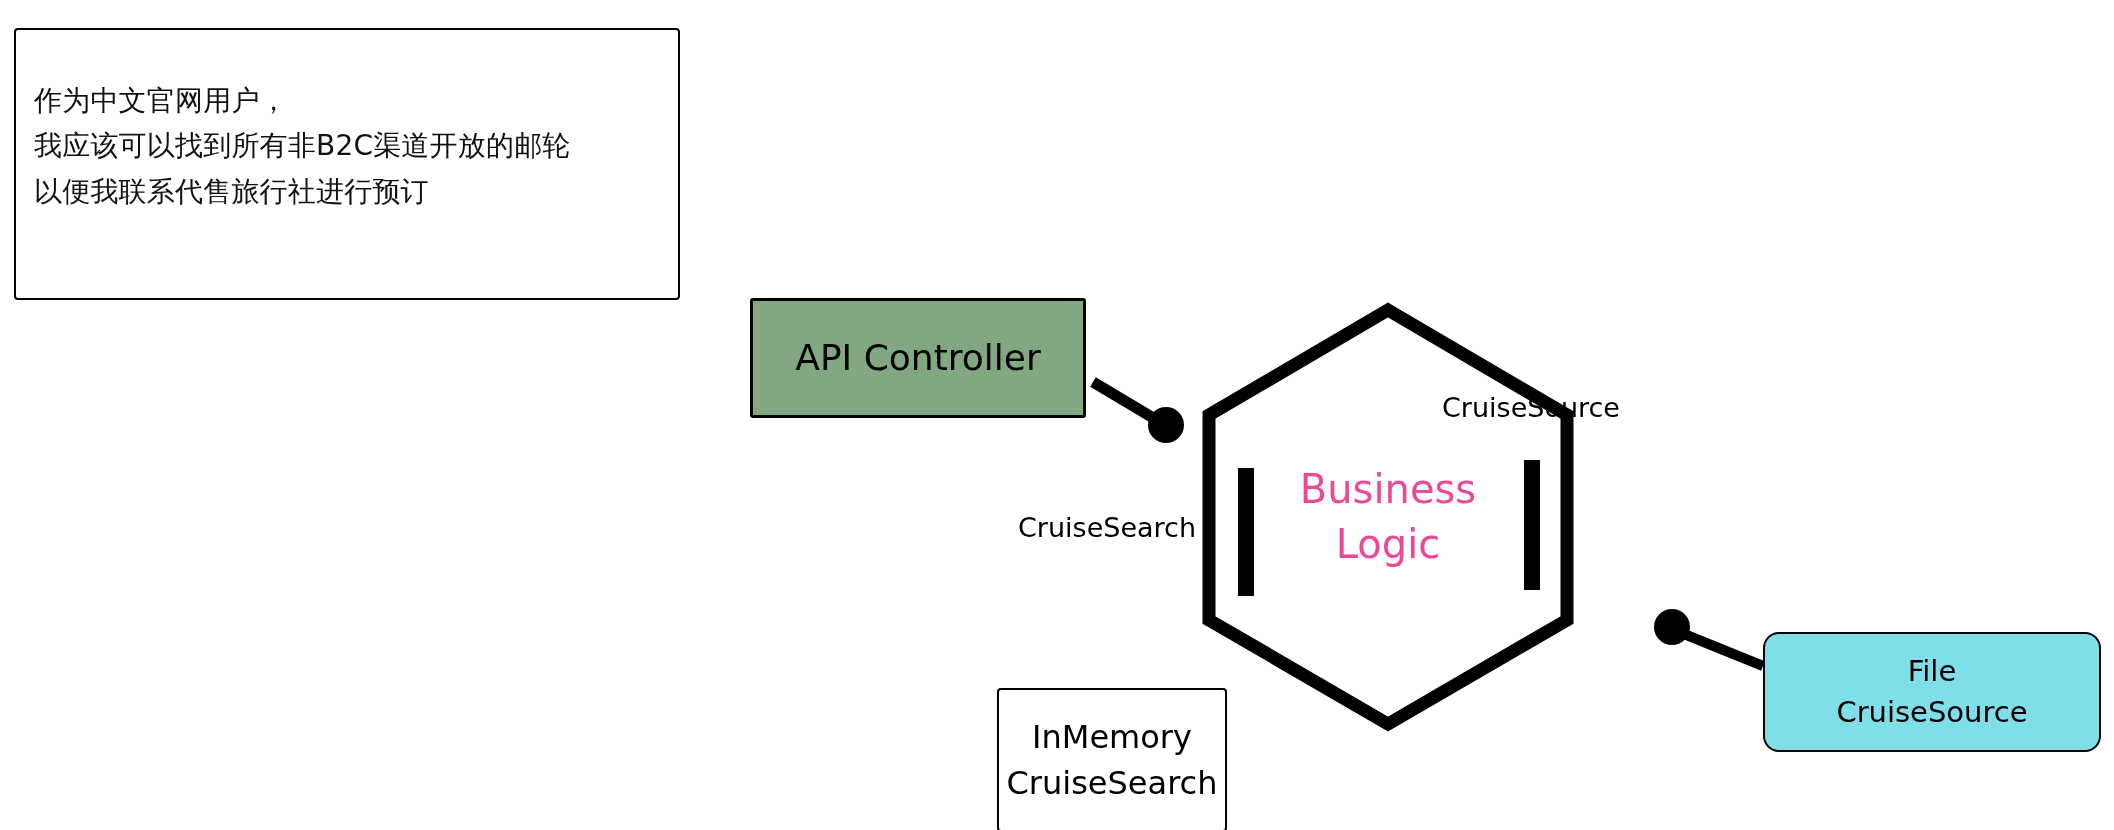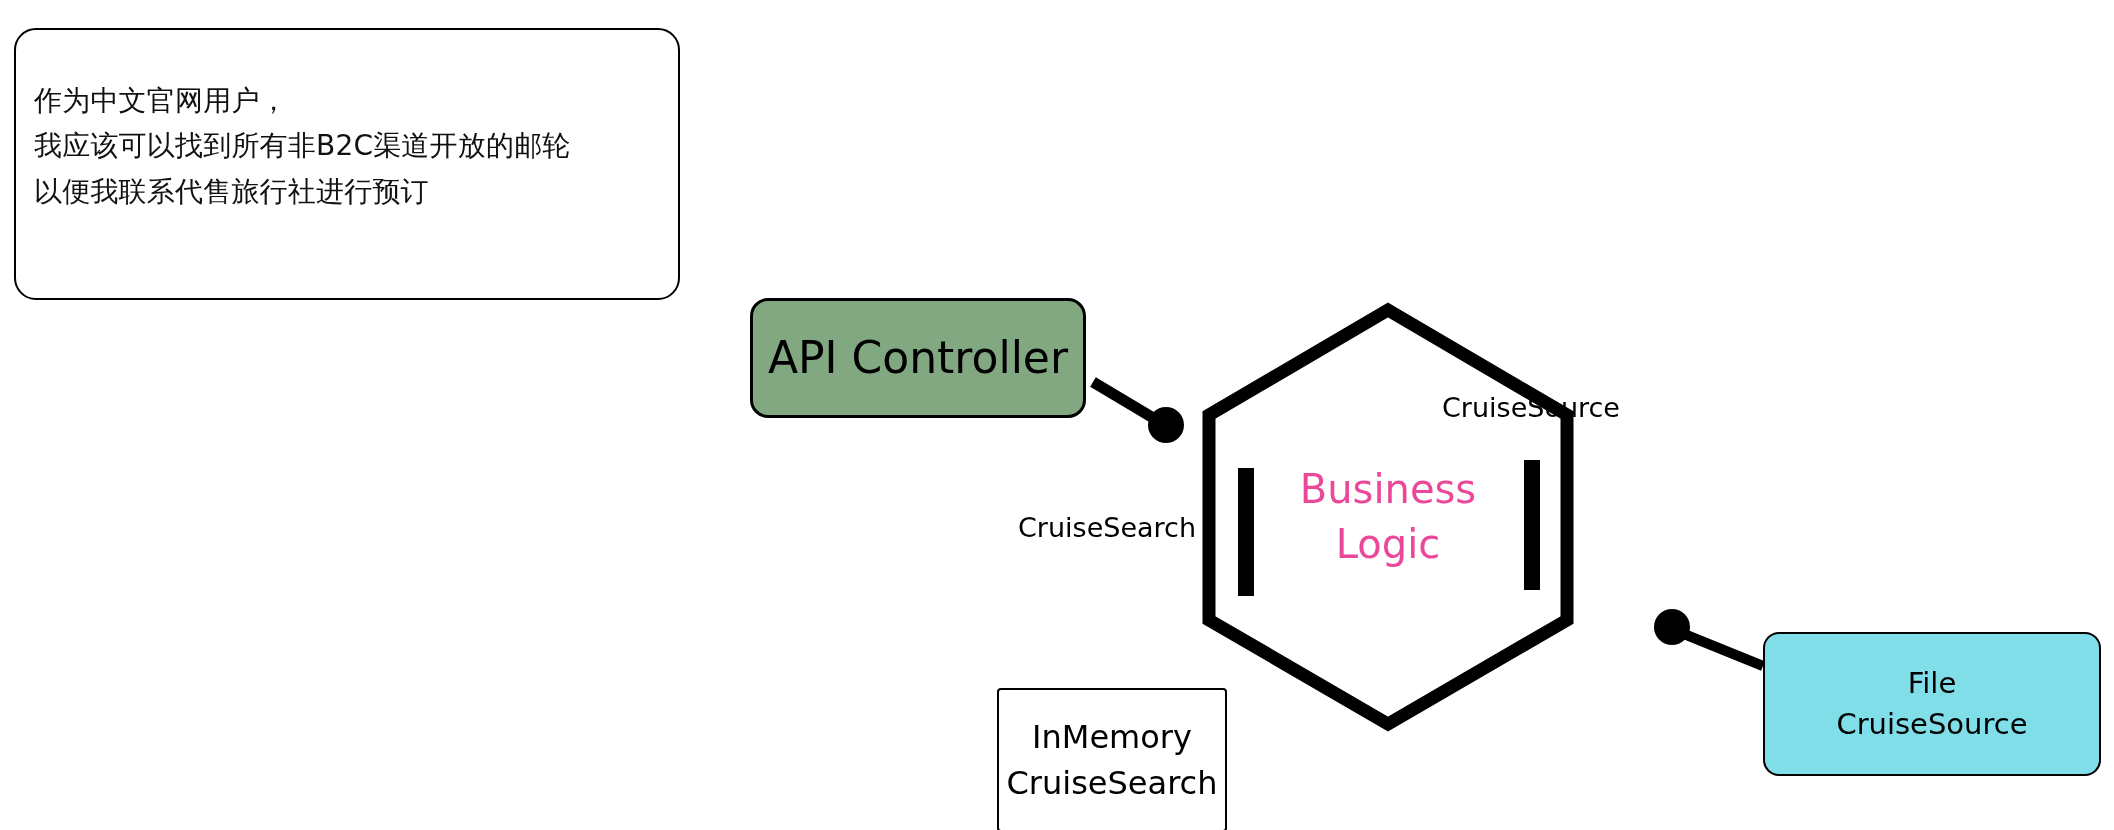--- a/index.html
+++ b/index.html
@@ -23,21 +23,21 @@
   
   .story-card {
     position: absolute;
     left: 14px;
     top: 28px;
     width: 666px;
     height: 272px;
     box-sizing: border-box;
     background: #ffffff;
     border: 2.5px solid #000000;
-    border-radius: 22px;
+    border-radius: 4px;
   }
   .story-text {
     position: absolute;
     left: 18px;
     top: 48px;
     width: 630px;
     font-size: 28px;
     line-height: 1.62;
     color: #111111;
     white-space: pre-line;
@@ -56,40 +56,40 @@
     color: #000000;
     white-space: pre-line;
   }
   .node-api {
     left: 750px;
     top: 298px;
     width: 336px;
     height: 120px;
     background: #82a882;
     border: 3.5px solid #000000;
-    font-size: 44px;
+    font-size: 36px;
     line-height: 1.15;
-    border-radius: 18px;
+    border-radius: 3px;
   }
   .node-inmemory {
     left: 997px;
     top: 688px;
     width: 230px;
     height: 144px;
     background: #ffffff;
     border: 2.5px solid #000000;
     font-size: 32px;
     line-height: 1.45;
     border-radius: 4px;
   }
   .node-file {
     left: 1763px;
     top: 632px;
     width: 338px;
-    height: 144px;
+    height: 120px;
     background: #7fdee8;
     border: 2.5px solid #000000;
     font-size: 29px;
     line-height: 1.42;
     border-radius: 16px;
   }
 
   
   #vector-layer {
     position: absolute;

